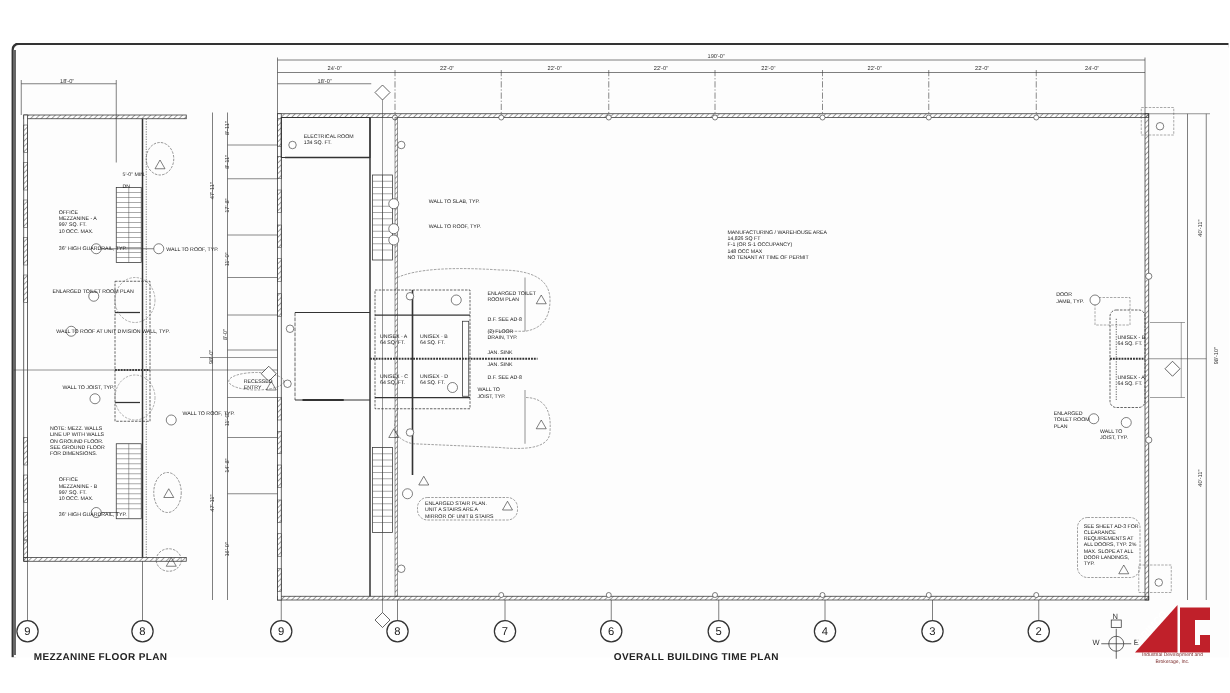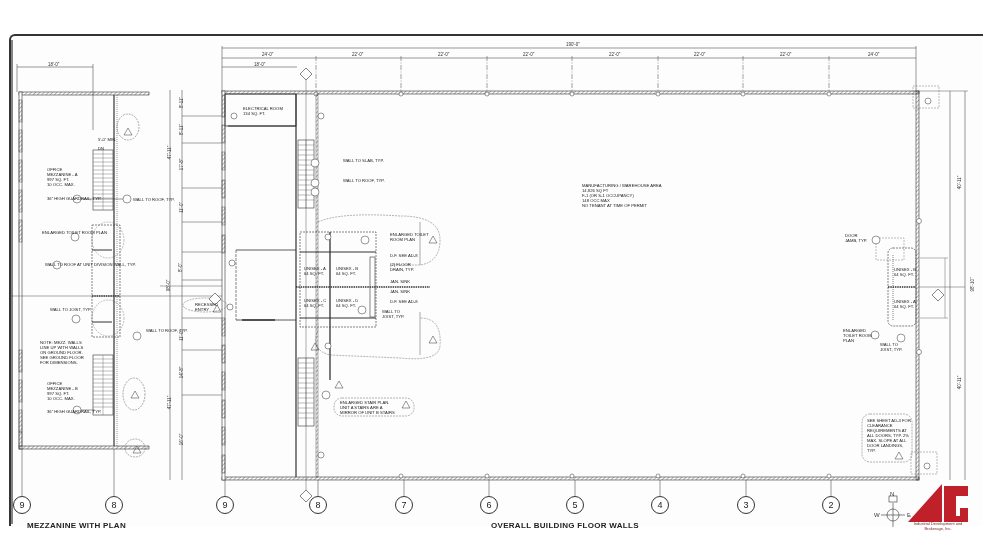--- a/index.html
+++ b/index.html
@@ -413,22 +413,22 @@
 <div class="grid-bubble" style="left:105px;top:496px;">8</div>
 <div class="grid-bubble" style="left:216px;top:496px;">9</div>
 <div class="grid-bubble" style="left:309px;top:496px;">8</div>
 <div class="grid-bubble" style="left:395px;top:496px;">7</div>
 <div class="grid-bubble" style="left:480px;top:496px;">6</div>
 <div class="grid-bubble" style="left:566px;top:496px;">5</div>
 <div class="grid-bubble" style="left:651px;top:496px;">4</div>
 <div class="grid-bubble" style="left:737px;top:496px;">3</div>
 <div class="grid-bubble" style="left:822px;top:496px;">2</div>
 
-<div class="title" style="left:27px;top:521px;">MEZZANINE WITH PLAN</div>
-<div class="title" style="left:491px;top:521px;">OVERALL BUILDING FLOOR WALLS</div>
+<div class="title" style="left:27px;top:521px;">MEZZANINE FLOOR PLAN</div>
+<div class="title" style="left:491px;top:521px;">OVERALL BUILDING TIME PLAN</div>
 
 <div class="dim" style="left:890px;top:491px;font-size:6px;">N</div>
 <div class="dim" style="left:874px;top:512px;font-size:6px;">W</div>
 <div class="dim" style="left:907px;top:512px;font-size:6px;">E</div>
 
 <svg class="logo" width="72" height="52" viewBox="0 0 72 52">
   <polygon points="10,40 44,2 44,40" fill="#c0202a"></polygon>
   <path d="M46,4 L70,4 L70,14 L58,14 L58,34 L62,34 L62,26 L70,26 L70,40 L46,40 Z" fill="#c0202a"></path>
   <text x="14" y="34" transform="rotate(-48 14 34)" font-size="8" font-weight="bold" fill="#fff" font-family="Liberation Sans, sans-serif">GRIMCO</text>
 </svg>

